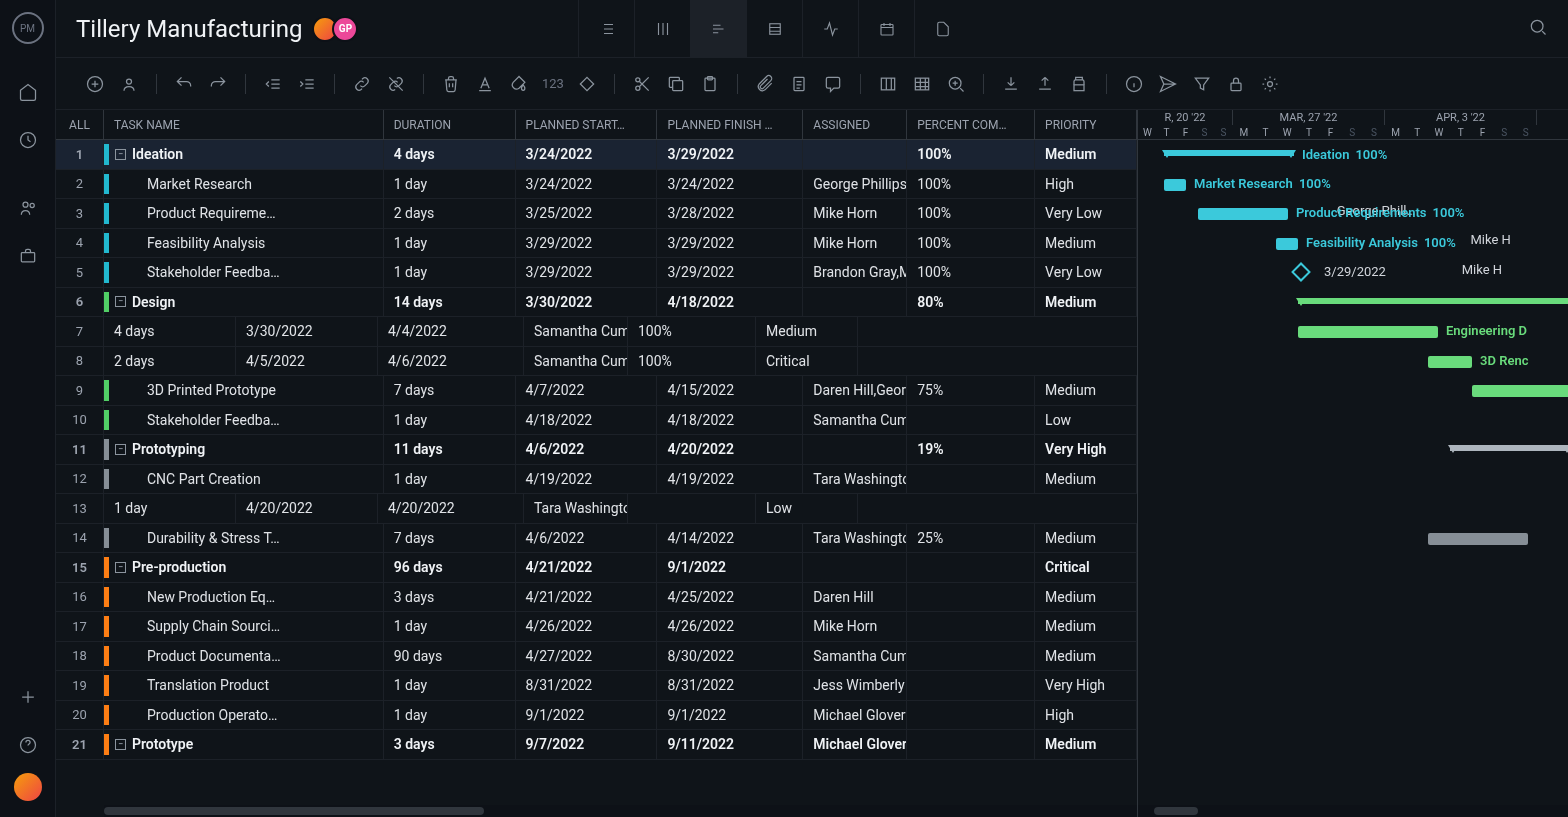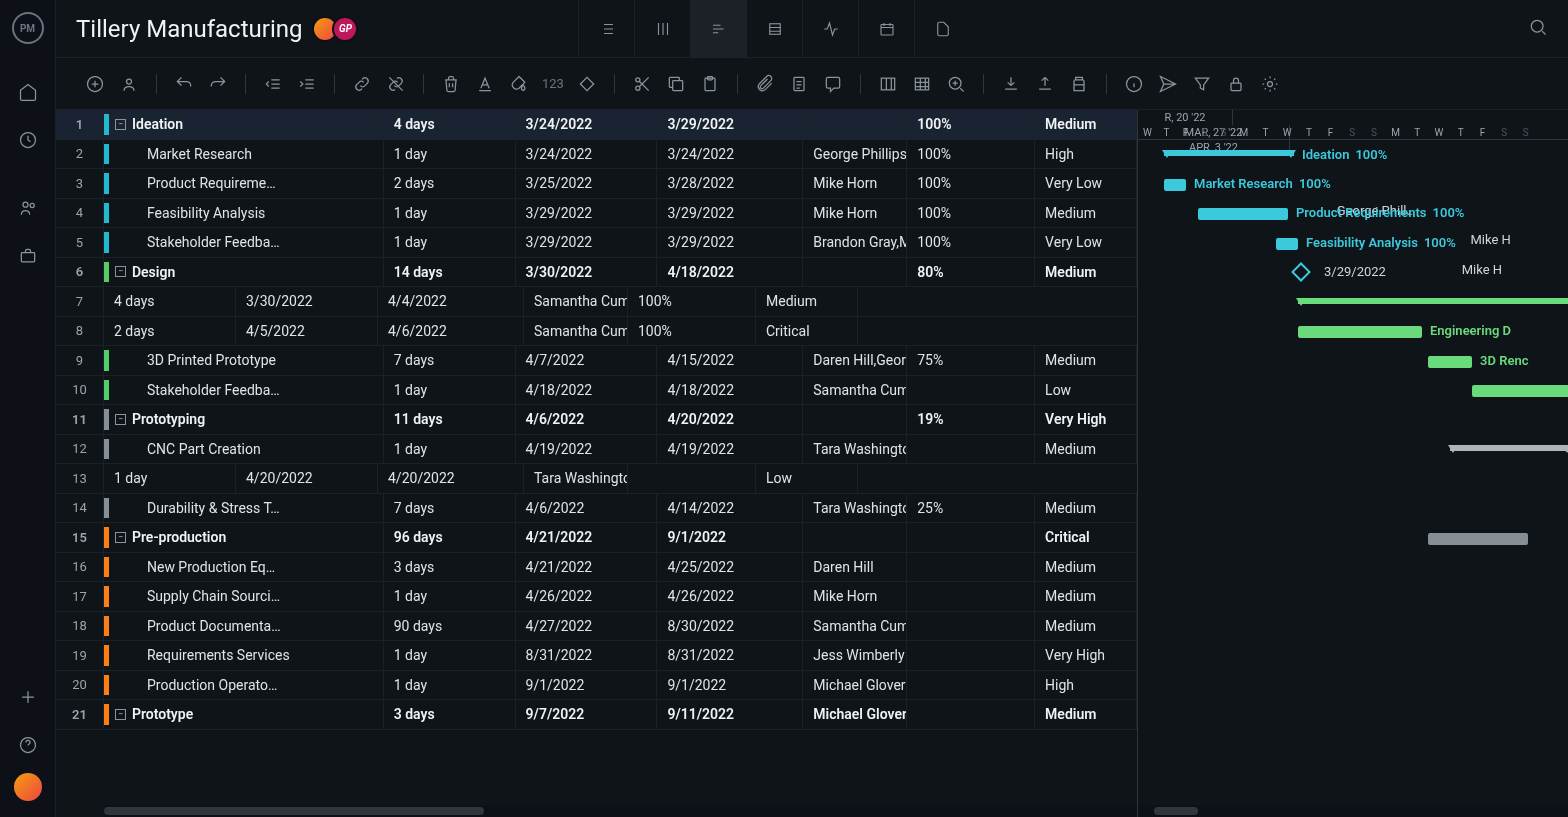--- a/index.html
+++ b/index.html
@@ -20,21 +20,21 @@
   display: flex;
   flex-direction: column;
   align-items: center;
   padding-top: 12px;
 }
 .sidebar-logo {
   width: 32px; height: 32px;
   border: 2px solid #6b7280;
   border-radius: 50%;
   display: flex; align-items: center; justify-content: center;
-  font-size: 10px; font-weight: bold; color: #6b7280;
+  font-size: 10px; font-weight: normal; color: #6b7280;
   margin-bottom: 28px;
 }
 .sidebar-icon {
   width: 40px; height: 40px;
   display: flex; align-items: center; justify-content: center;
   color: #8b949e;
   cursor: pointer;
   margin-bottom: 8px;
 }
 .sidebar-icon svg { width: 20px; height: 20px; }
@@ -55,21 +55,21 @@
 .project-title { font-size: 24px; font-weight: 400; color: #f0f3f6; margin-right: 16px; }
 .avatars { display: flex; margin-right: 20px; }
 .avatar-circle {
   width: 26px; height: 26px; border-radius: 50%;
   border: 2px solid #0d1117;
   margin-left: -6px;
   display: flex; align-items: center; justify-content: center;
   font-size: 10px; font-weight: bold;
 }
 .avatar1 { background: linear-gradient(135deg, #f59e0b, #ef4444); }
-.avatar2 { background: #be185d; color: #fff; font-style: italic; }
+.avatar2 { background: #ec4899; color: #fff; }
 .view-tabs { display: flex; gap: 0; margin-left: 200px; }
 .view-tab {
   width: 56px; height: 58px;
   display: flex; align-items: center; justify-content: center;
   color: #8b949e; cursor: pointer;
   border-left: 1px solid #1c2128;
 }
 .view-tab.active { background: #1c2128; }
 .view-tab svg { width: 18px; height: 18px; }
 .header-search { margin-left: auto; color: #8b949e; cursor: pointer; }
@@ -136,21 +136,21 @@
   display: inline-flex; align-items: center; justify-content: center;
   font-size: 9px; line-height: 1; margin-right: 6px; color: #8b949e;
 }
 .col-name .indent1 { margin-left: 32px; }
 .stripe-blue { background: #22b8cf; }
 .stripe-green { background: #51cf66; }
 .stripe-gray { background: #868e96; }
 .stripe-orange { background: #fd7e14; }
 .gantt-panel { flex: 1; overflow: hidden; position: relative; background: #0f1419; }
 .gantt-header { height: 30px; border-bottom: 1px solid #30363d; position: relative; font-size: 11px; color: #9ca3af; }
-.gantt-month-row { height: 15px; display: flex; flex-direction: column; }
+.gantt-month-row { height: 15px; display: flex; }
 .gantt-month { border-right: 1px solid #30363d; text-align: center; line-height: 15px; }
 .gantt-day-row { height: 15px; display: flex; }
 .gantt-day { width: 19px; text-align: center; line-height: 15px; font-size: 10px; }
 .gantt-day.weekend { color: #4b5563; }
 .gantt-body { position: relative; }
 .gantt-row { height: 29.5px; position: relative; border-bottom: 1px solid transparent; }
 .gantt-bar {
   position: absolute; height: 12px; top: 9px;
   border-radius: 2px;
 }
@@ -465,20 +465,30 @@
       <div class="tool-btn">
           <svg viewBox="0 0 24 24">
             <circle cx="12" cy="12" r="3"></circle>
             <path d="M12 3v2M12 19v2M5.6 5.6l1.5 1.5M16.9 16.9l1.5 1.5M3 12h2M19 12h2M5.6 18.4l1.5-1.5M16.9 7.1l1.5-1.5"></path>
           </svg>
         </div>
     </div>
 
     <div class="content">
       <div class="grid-panel">
+        <div class="grid-header">
+          <div class="gh-cell col-num">ALL</div>
+          <div class="gh-cell col-name">TASK NAME</div>
+          <div class="gh-cell col-dur">DURATION</div>
+          <div class="gh-cell col-start">PLANNED START…</div>
+          <div class="gh-cell col-finish">PLANNED FINISH …</div>
+          <div class="gh-cell col-assign">ASSIGNED</div>
+          <div class="gh-cell col-pct">PERCENT COM…</div>
+          <div class="gh-cell col-pri">PRIORITY</div>
+        </div>
         <div class="grid-body" id="grid-body">
             <div class="row group selected">
     <div class="cell col-num">1</div>
     <div class="cell col-name">
                 <div class="stripe stripe-blue"></div>
                 <span class="collapse-box">−</span>
                 <span>Ideation</span>
               </div>
     <div class="cell col-dur">4 days</div>
     <div class="cell col-start">3/24/2022</div>
@@ -696,21 +706,21 @@
     <div class="cell col-start">4/27/2022</div>
     <div class="cell col-finish">8/30/2022</div>
     <div class="cell col-assign">Samantha Cum</div>
     <div class="cell col-pct"></div>
     <div class="cell col-pri">Medium</div>
             </div>
             <div class="row">
     <div class="cell col-num">19</div>
     <div class="cell col-name">
                 <div class="stripe stripe-orange"></div>
-                <span class="indent1">Requirements Services</span>
+                <span class="indent1">Translation Product</span>
               </div>
     <div class="cell col-dur">1 day</div>
     <div class="cell col-start">8/31/2022</div>
     <div class="cell col-finish">8/31/2022</div>
     <div class="cell col-assign">Jess Wimberly</div>
     <div class="cell col-pct"></div>
     <div class="cell col-pri">Very High</div>
             </div>
             <div class="row">
     <div class="cell col-num">20</div>
@@ -811,21 +821,21 @@
               </div>
             </div>
             <div class="gantt-row">
               <div class="gantt-milestone" style="left: 156px;"></div>
               <div class="gantt-milestone-label" style="left: 186px;">3/29/2022</div>
             </div>
             <div class="gantt-row">
               <div class="gantt-summary sum-green" style="left: 160px; width: 280px;"></div>
             </div>
             <div class="gantt-row">
-              <div class="gantt-bar bar-green" style="left: 160px; width: 124px;">
+              <div class="gantt-bar bar-green" style="left: 160px; width: 140px;">
                 <div class="gantt-label green">
                   <span class="tname">Engineering D</span>
                 </div>
               </div>
             </div>
             <div class="gantt-row">
               <div class="gantt-bar bar-green" style="left: 290px; width: 44px;">
                 <div class="gantt-label green">
                   <span class="tname">3D Renc</span>
                 </div>

